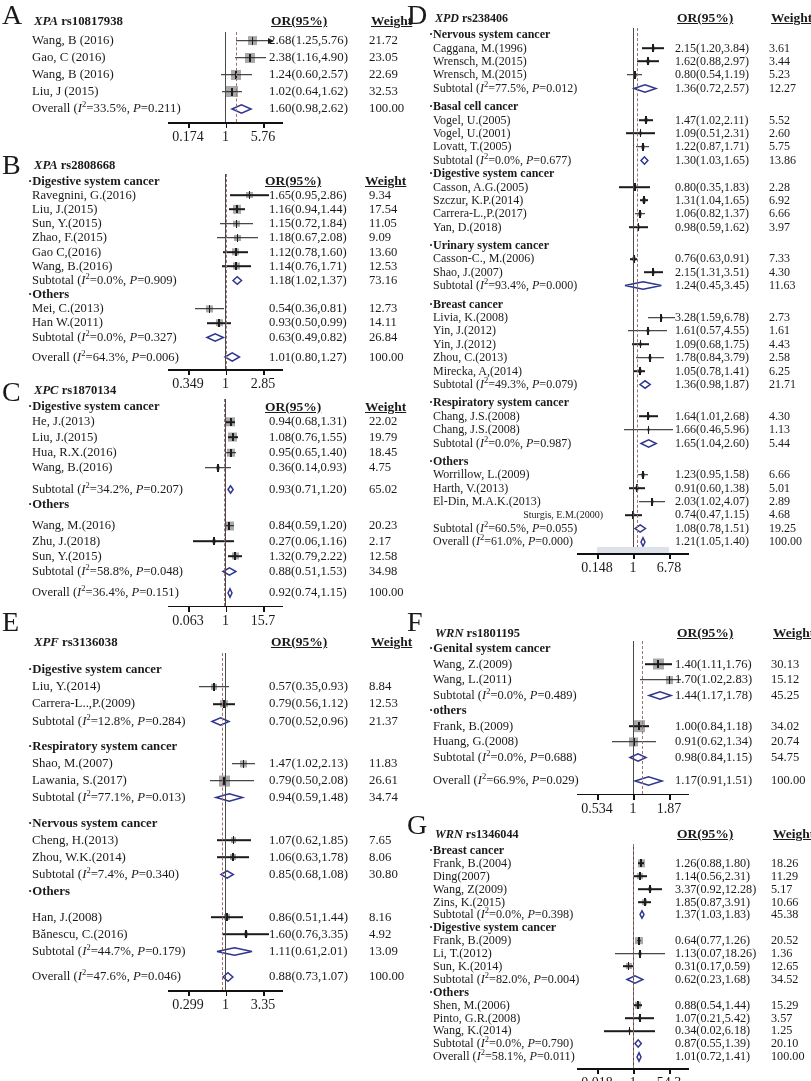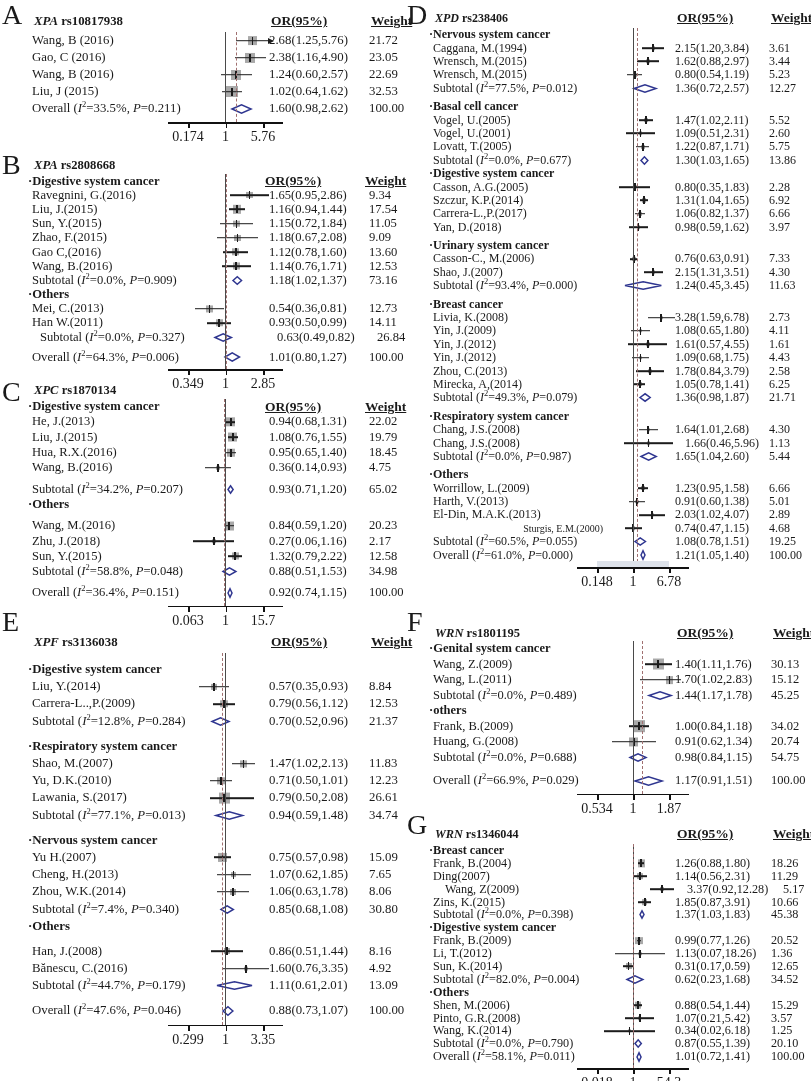--- a/index.html
+++ b/index.html
@@ -229,21 +229,21 @@
               <span class="lbl" style="width: 162px; font-size: 12.6px; padding-left: 6px;">Han W.(2011)</span>
               <span class="plot" style="width: 75px;">
                 <div class="sq" style="left: 21.6077px; top: 50%; width: 7.51266px; height: 7.51266px; transform: translateY(-50%); background: rgb(169, 169, 169);"></div>
                 <div class="ci" style="left: 12.8406px; width: 24.3963px; top: 50%; transform: translateY(-50%); background: rgb(28, 28, 28);"></div>
                 <div class="tick" style="left: 24.464px; top: 50%; height: 8px; transform: translateY(-50%); background: rgb(28, 28, 28);"></div>
               </span>
               <span class="orv" style="width: 100px; font-size: 12.6px;">0.93(0.50,0.99)</span>
               <span class="wtv" style="width: 42px; font-size: 12.6px;">14.11</span>
             </div>
             <div class="row" style="height: 14.2px;">
-              <span class="lbl" style="width: 162px; font-size: 12.6px; padding-left: 6px; margin-left: 8px;">Subtotal&nbsp;(<i>I</i><sup>2</sup>=0.0%, <i>P</i>=0.327)</span>
+              <span class="lbl" style="width: 162px; font-size: 12.6px; padding-left: 6px;">Subtotal&nbsp;(<i>I</i><sup>2</sup>=0.0%, <i>P</i>=0.327)</span>
               <span class="plot" style="width: 75px;">
                 <svg class="diamond" width="18.389227596352193" height="9" style="left: 12.119px; top: calc(50% - 4.5px);">
                   <polygon points="1,4.5 9.194613798176096,0.8 17.389227596352193,4.5 9.194613798176096,8.2" fill="#ffffff" stroke="#2f3690" stroke-width="1.5"></polygon>
                 </svg>
               </span>
               <span class="orv" style="width: 100px; font-size: 12.6px;">0.63(0.49,0.82)</span>
               <span class="wtv" style="width: 42px; font-size: 12.6px;">26.84</span>
             </div>
             <div class="spacer-row" style="height: 6px;"></div>
             <div class="row" style="height: 14.2px;">
@@ -467,30 +467,20 @@
               <span class="lbl" style="width: 162px; font-size: 12.8px; padding-left: 6px;">Shao, M.(2007)</span>
               <span class="plot" style="width: 75px;">
                 <div class="sq" style="left: 45.8213px; top: 50%; width: 7.2229px; height: 7.2229px; transform: translateY(-50%); background: rgb(169, 169, 169);"></div>
                 <div class="ci" style="left: 38.0891px; width: 22.855px; top: 50%; transform: translateY(-50%); background: rgb(28, 28, 28);"></div>
                 <div class="tick" style="left: 48.5328px; top: 50%; height: 8px; transform: translateY(-50%); background: rgb(28, 28, 28);"></div>
               </span>
               <span class="orv" style="width: 100px; font-size: 12.8px;">1.47(1.02,2.13)</span>
               <span class="wtv" style="width: 42px; font-size: 12.8px;">11.83</span>
             </div>
             <div class="row" style="height: 17.2px;">
-              <span class="lbl" style="width: 162px; font-size: 12.8px; padding-left: 6px;">Yu, D.K.(2010)</span>
-              <span class="plot" style="width: 75px;">
-                <div class="sq" style="left: 23.1717px; top: 50%; width: 7.344px; height: 7.344px; transform: translateY(-50%); background: rgb(169, 169, 169);"></div>
-                <div class="ci" style="left: 15.9594px; width: 21.8238px; top: 50%; transform: translateY(-50%); background: rgb(28, 28, 28);"></div>
-                <div class="tick" style="left: 25.9437px; top: 50%; height: 8px; transform: translateY(-50%); background: rgb(28, 28, 28);"></div>
-              </span>
-              <span class="orv" style="width: 100px; font-size: 12.8px;">0.71(0.50,1.01)</span>
-              <span class="wtv" style="width: 42px; font-size: 12.8px;">12.23</span>
-            </div>
-            <div class="row" style="height: 17.2px;">
               <span class="lbl" style="width: 162px; font-size: 12.8px; padding-left: 6px;">Lawania, S.(2017)</span>
               <span class="plot" style="width: 75px;">
                 <div class="sq" style="left: 24.7413px; top: 50%; width: 10.8328px; height: 10.8328px; transform: translateY(-50%); background: rgb(169, 169, 169);"></div>
                 <div class="ci" style="left: 15.9594px; width: 44.2473px; top: 50%; transform: translateY(-50%); background: rgb(28, 28, 28);"></div>
                 <div class="tick" style="left: 29.2577px; top: 50%; height: 8px; transform: translateY(-50%); background: rgb(28, 28, 28);"></div>
               </span>
               <span class="orv" style="width: 100px; font-size: 12.8px;">0.79(0.50,2.08)</span>
               <span class="wtv" style="width: 42px; font-size: 12.8px;">26.61</span>
             </div>
             <div class="row" style="height: 17.2px;">
@@ -502,30 +492,20 @@
               </span>
               <span class="orv" style="width: 100px; font-size: 12.8px;">0.94(0.59,1.48)</span>
               <span class="wtv" style="width: 42px; font-size: 12.8px;">34.74</span>
             </div>
             <div class="spacer-row" style="height: 8px;"></div>
             <div class="row" style="height: 17.2px;">
               <span class="lbl bold" style="width: 162px; font-size: 12.8px; padding-left: 2px;">·Nervous system cancer</span>
               <span class="plot" style="width: 75px;"></span>
               <span class="orv" style="width: 100px; font-size: 12.8px;"></span>
               <span class="wtv" style="width: 42px; font-size: 12.8px;"></span>
-            </div>
-            <div class="row" style="height: 17.2px;">
-              <span class="lbl" style="width: 162px; font-size: 12.8px; padding-left: 6px;">Yu H.(2007)</span>
-              <span class="plot" style="width: 75px;">
-                <div class="sq" style="left: 24.4661px; top: 50%; width: 8.15763px; height: 8.15763px; transform: translateY(-50%); background: rgb(169, 169, 169);"></div>
-                <div class="ci" style="left: 20.0265px; width: 16.8208px; top: 50%; transform: translateY(-50%); background: rgb(28, 28, 28);"></div>
-                <div class="tick" style="left: 27.6449px; top: 50%; height: 8px; transform: translateY(-50%); background: rgb(28, 28, 28);"></div>
-              </span>
-              <span class="orv" style="width: 100px; font-size: 12.8px;">0.75(0.57,0.98)</span>
-              <span class="wtv" style="width: 42px; font-size: 12.8px;">15.09</span>
             </div>
             <div class="row" style="height: 17.2px;">
               <span class="lbl" style="width: 162px; font-size: 12.8px; padding-left: 6px;">Cheng, H.(2013)</span>
               <span class="plot" style="width: 75px;">
                 <div class="sq" style="left: 36.6704px; top: 50%; width: 5.80831px; height: 5.80831px; transform: translateY(-50%); background: rgb(169, 169, 169);"></div>
                 <div class="ci" style="left: 22.6364px; width: 33.9331px; top: 50%; transform: translateY(-50%); background: rgb(28, 28, 28);"></div>
                 <div class="tick" style="left: 38.6745px; top: 50%; height: 8px; transform: translateY(-50%); background: rgb(28, 28, 28);"></div>
               </span>
               <span class="orv" style="width: 100px; font-size: 12.8px;">1.07(0.62,1.85)</span>
               <span class="wtv" style="width: 42px; font-size: 12.8px;">7.65</span>
@@ -624,21 +604,21 @@
             <span class="wtv hdr" style="width: 48px; font-size: 12px;">Weight</span>
           </div>
           <div class="rows">
             <div class="row" style="height: 13.4px;">
               <span class="lbl bold" style="width: 170px; font-size: 12px; padding-left: 2px;">·Nervous system cancer</span>
               <span class="plot" style="width: 72px;"></span>
               <span class="orv" style="width: 94px; font-size: 12px;"></span>
               <span class="wtv" style="width: 48px; font-size: 12px;"></span>
             </div>
             <div class="row" style="height: 13.4px;">
-              <span class="lbl" style="width: 170px; font-size: 12px; padding-left: 6px;">Caggana, M.(1994)</span>
+              <span class="lbl" style="width: 170px; font-size: 12px; padding-left: 6px;">Caggana, M.(1996)</span>
               <span class="plot" style="width: 72px;">
                 <div class="sq" style="left: 48.6283px; top: 50%; width: 3.5px; height: 3.5px; transform: translateY(-50%); background: rgb(169, 169, 169);"></div>
                 <div class="ci" style="left: 39.4px; width: 21.8974px; top: 50%; transform: translateY(-50%); background: rgb(28, 28, 28);"></div>
                 <div class="tick" style="left: 49.4783px; top: 50%; height: 8px; transform: translateY(-50%); background: rgb(28, 28, 28);"></div>
               </span>
               <span class="orv" style="width: 94px; font-size: 12px;">2.15(1.20,3.84)</span>
               <span class="wtv" style="width: 48px; font-size: 12px;">3.61</span>
             </div>
             <div class="row" style="height: 13.4px;">
               <span class="lbl" style="width: 170px; font-size: 12px; padding-left: 6px;">Wrensch, M.(2015)</span>
@@ -811,30 +791,20 @@
               <span class="lbl" style="width: 170px; font-size: 12px; padding-left: 6px;">Livia, K.(2008)</span>
               <span class="plot" style="width: 72px;">
                 <div class="sq" style="left: 56.5799px; top: 50%; width: 3.5px; height: 3.5px; transform: translateY(-50%); background: rgb(169, 169, 169);"></div>
                 <div class="ci" style="left: 44.6979px; width: 27.3021px; top: 50%; transform: translateY(-50%); background: rgb(28, 28, 28);"></div>
                 <div class="tick" style="left: 57.4299px; top: 50%; height: 8px; transform: translateY(-50%); background: rgb(28, 28, 28);"></div>
               </span>
               <span class="orv" style="width: 94px; font-size: 12px;">3.28(1.59,6.78)</span>
               <span class="wtv" style="width: 48px; font-size: 12px;">2.73</span>
             </div>
             <div class="row" style="height: 13.4px;">
-              <span class="lbl" style="width: 170px; font-size: 12px; padding-left: 6px;">Yin, J.(2009)</span>
-              <span class="plot" style="width: 72px;">
-                <div class="sq" style="left: 35.6665px; top: 50%; width: 3.5px; height: 3.5px; transform: translateY(-50%); background: rgb(169, 169, 169);"></div>
-                <div class="ci" style="left: 27.8578px; width: 19.1755px; top: 50%; transform: translateY(-50%); background: rgb(28, 28, 28);"></div>
-                <div class="tick" style="left: 36.5165px; top: 50%; height: 8px; transform: translateY(-50%); background: rgb(28, 28, 28);"></div>
-              </span>
-              <span class="orv" style="width: 94px; font-size: 12px;">1.08(0.65,1.80)</span>
-              <span class="wtv" style="width: 48px; font-size: 12px;">4.11</span>
-            </div>
-            <div class="row" style="height: 13.4px;">
               <span class="lbl" style="width: 170px; font-size: 12px; padding-left: 6px;">Yin, J.(2012)</span>
               <span class="plot" style="width: 72px;">
                 <div class="sq" style="left: 43.1832px; top: 50%; width: 3.5px; height: 3.5px; transform: translateY(-50%); background: rgb(169, 169, 169);"></div>
                 <div class="ci" style="left: 25.3853px; width: 39.106px; top: 50%; transform: translateY(-50%); background: rgb(28, 28, 28);"></div>
                 <div class="tick" style="left: 44.0332px; top: 50%; height: 8px; transform: translateY(-50%); background: rgb(28, 28, 28);"></div>
               </span>
               <span class="orv" style="width: 94px; font-size: 12px;">1.61(0.57,4.55)</span>
               <span class="wtv" style="width: 48px; font-size: 12px;">1.61</span>
             </div>
             <div class="row" style="height: 13.4px;">
@@ -894,21 +864,21 @@
               <span class="orv" style="width: 94px; font-size: 12px;">1.64(1.01,2.68)</span>
               <span class="wtv" style="width: 48px; font-size: 12px;">4.30</span>
             </div>
             <div class="row" style="height: 13.4px;">
               <span class="lbl" style="width: 170px; font-size: 12px; padding-left: 6px;">Chang, J.S.(2008)</span>
               <span class="plot" style="width: 72px;">
                 <div class="sq" style="left: 43.759px; top: 50%; width: 3.5px; height: 3.5px; transform: translateY(-50%); background: rgb(169, 169, 169);"></div>
                 <div class="ci" style="left: 21.3488px; width: 48.2244px; top: 50%; transform: translateY(-50%); background: rgb(28, 28, 28);"></div>
                 <div class="tick" style="left: 44.609px; top: 50%; height: 8px; transform: translateY(-50%); background: rgb(28, 28, 28);"></div>
               </span>
-              <span class="orv" style="width: 94px; font-size: 12px; text-align: center;">1.66(0.46,5.96)</span>
+              <span class="orv" style="width: 94px; font-size: 12px;">1.66(0.46,5.96)</span>
               <span class="wtv" style="width: 48px; font-size: 12px;">1.13</span>
             </div>
             <div class="row" style="height: 13.4px;">
               <span class="lbl" style="width: 170px; font-size: 12px; padding-left: 6px;">Subtotal&nbsp;(<i>I</i><sup>2</sup>=0.0%, <i>P</i>=0.987)</span>
               <span class="plot" style="width: 72px;">
                 <svg class="diamond" width="17.249989762441338" height="9" style="left: 36.706px; top: calc(50% - 4.5px);">
                   <polygon points="1,4.5 8.624994881220669,0.8 16.249989762441338,4.5 8.624994881220669,8.2" fill="#ffffff" stroke="#2f3690" stroke-width="1.5"></polygon>
                 </svg>
               </span>
               <span class="orv" style="width: 94px; font-size: 12px;">1.65(1.04,2.60)</span>
@@ -1132,21 +1102,21 @@
             <div class="row" style="height: 12.9px;">
               <span class="lbl" style="width: 170px; font-size: 12.2px; padding-left: 6px;">Ding(2007)</span>
               <span class="plot" style="width: 72px;">
                 <div class="sq" style="left: 34.4242px; top: 50%; width: 5.7121px; height: 5.7121px; transform: translateY(-50%); background: rgb(169, 169, 169);"></div>
                 <div class="ci" style="left: 30.8921px; width: 12.7346px; top: 50%; transform: translateY(-50%); background: rgb(28, 28, 28);"></div>
                 <div class="tick" style="left: 36.3802px; top: 50%; height: 8px; transform: translateY(-50%); background: rgb(28, 28, 28);"></div>
               </span>
               <span class="orv" style="width: 96px; font-size: 12.2px;">1.14(0.56,2.31)</span>
               <span class="wtv" style="width: 46px; font-size: 12.2px;">11.29</span>
             </div>
-            <div class="row" style="height: 12.9px; margin-left: 12px;">
+            <div class="row" style="height: 12.9px;">
               <span class="lbl" style="width: 170px; font-size: 12.2px; padding-left: 6px;">Wang, Z(2009)</span>
               <span class="plot" style="width: 72px;">
                 <div class="sq" style="left: 45.088px; top: 50%; width: 3.8654px; height: 3.8654px; transform: translateY(-50%); background: rgb(169, 169, 169);"></div>
                 <div class="ci" style="left: 35.3534px; width: 23.2875px; top: 50%; transform: translateY(-50%); background: rgb(28, 28, 28);"></div>
                 <div class="tick" style="left: 46.1207px; top: 50%; height: 8px; transform: translateY(-50%); background: rgb(28, 28, 28);"></div>
               </span>
               <span class="orv" style="width: 96px; font-size: 12.2px;">3.37(0.92,12.28)</span>
               <span class="wtv" style="width: 46px; font-size: 12.2px;">5.17</span>
             </div>
             <div class="row" style="height: 12.9px;">
@@ -1175,21 +1145,21 @@
               <span class="orv" style="width: 96px; font-size: 12.2px;"></span>
               <span class="wtv" style="width: 46px; font-size: 12.2px;"></span>
             </div>
             <div class="row" style="height: 12.9px;">
               <span class="lbl" style="width: 170px; font-size: 12.2px; padding-left: 6px;">Frank, B.(2009)</span>
               <span class="plot" style="width: 72px;">
                 <div class="sq" style="left: 32.162px; top: 50%; width: 7.70083px; height: 7.70083px; transform: translateY(-50%); background: rgb(169, 169, 169);"></div>
                 <div class="ci" style="left: 33.7539px; width: 4.4257px; top: 50%; transform: translateY(-50%); background: rgb(28, 28, 28);"></div>
                 <div class="tick" style="left: 35.1124px; top: 50%; height: 8px; transform: translateY(-50%); background: rgb(28, 28, 28);"></div>
               </span>
-              <span class="orv" style="width: 96px; font-size: 12.2px;">0.99(0.77,1.26)</span>
+              <span class="orv" style="width: 96px; font-size: 12.2px;">0.64(0.77,1.26)</span>
               <span class="wtv" style="width: 46px; font-size: 12.2px;">20.52</span>
             </div>
             <div class="row" style="height: 12.9px;">
               <span class="lbl" style="width: 170px; font-size: 12.2px; padding-left: 6px;">Li, T.(2012)</span>
               <span class="plot" style="width: 72px;">
                 <div class="sq" style="left: 35.451px; top: 50%; width: 3.5px; height: 3.5px; transform: translateY(-50%); background: rgb(169, 169, 169);"></div>
                 <div class="ci" style="left: 12.2049px; width: 50.0013px; top: 50%; transform: translateY(-50%); background: rgb(28, 28, 28);"></div>
                 <div class="tick" style="left: 36.301px; top: 50%; height: 8px; transform: translateY(-50%); background: rgb(28, 28, 28);"></div>
               </span>
               <span class="orv" style="width: 96px; font-size: 12.2px;">1.13(0.07,18.26)</span>

